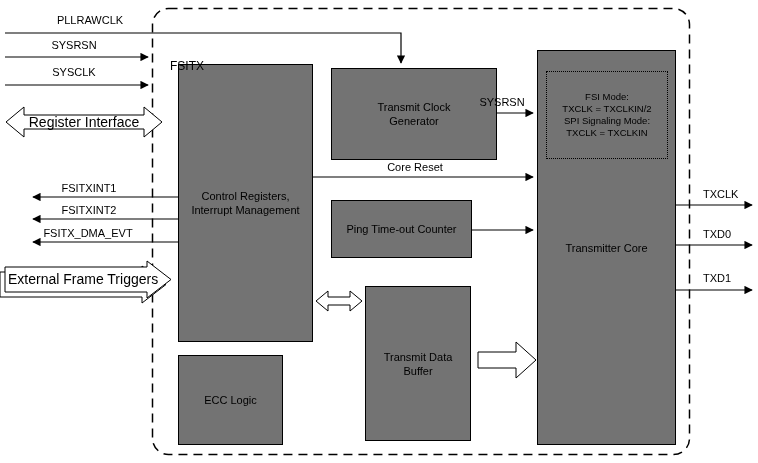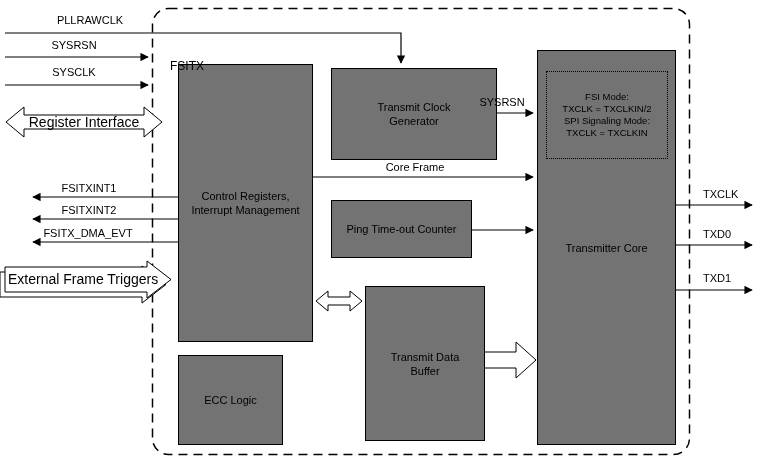--- a/index.html
+++ b/index.html
@@ -71,21 +71,21 @@
 
   <div class="box" style="left:331px; top:68px; width:166px; height:92px;">
     <span>Transmit Clock</span>
     <span>Generator</span>
   </div>
 
   <div class="box" style="left:331px; top:200px; width:141px; height:58px;">
     <span>Ping Time-out Counter</span>
   </div>
 
-  <div class="box" style="left:365px; top:286px; width:120px; height:155px;">
+  <div class="box" style="left:365px; top:286px; width:106px; height:155px;">
     <span>Transmit Data</span>
     <span>Buffer</span>
   </div>
 
   <div class="box" style="left:178px; top:355px; width:105px; height:90px;">
     <span>ECC Logic</span>
   </div>
 
   <div class="box" style="left:537px; top:50px; width:139px; height:395px;">
     <div class="note">
@@ -100,19 +100,19 @@
   <div class="label" style="left:24px; top:14px; width:132px;">PLLRAWCLK</div>
   <div class="label" style="left:8px; top:39px; width:132px;">SYSRSN</div>
   <div class="label" style="left:8px; top:66px; width:132px;">SYSCLK</div>
   <div class="label small" style="left:22px; top:116px; width:124px;">Register Interface</div>
   <div class="label" style="left:30px; top:182px; width:118px;">FSITXINT1</div>
   <div class="label" style="left:30px; top:204px; width:118px;">FSITXINT2</div>
   <div class="label" style="left:25px; top:227px; width:126px;">FSITX_DMA_EVT</div>
   <div class="label small" style="left:8px; top:273px; width:142px;">External Frame Triggers</div>
 
   <div class="label" style="left:470px; top:96px; width:64px;">SYSRSN</div>
-  <div class="label" style="left:365px; top:161px; width:100px;">Core Frame</div>
+  <div class="label" style="left:365px; top:161px; width:100px;">Core Reset</div>
 
   <div class="label left-align" style="left:703px; top:188px; width:54px;">TXCLK</div>
   <div class="label left-align" style="left:703px; top:228px; width:54px;">TXD0</div>
   <div class="label left-align" style="left:703px; top:272px; width:54px;">TXD1</div>
 
 </div>
 
 </body></html>

